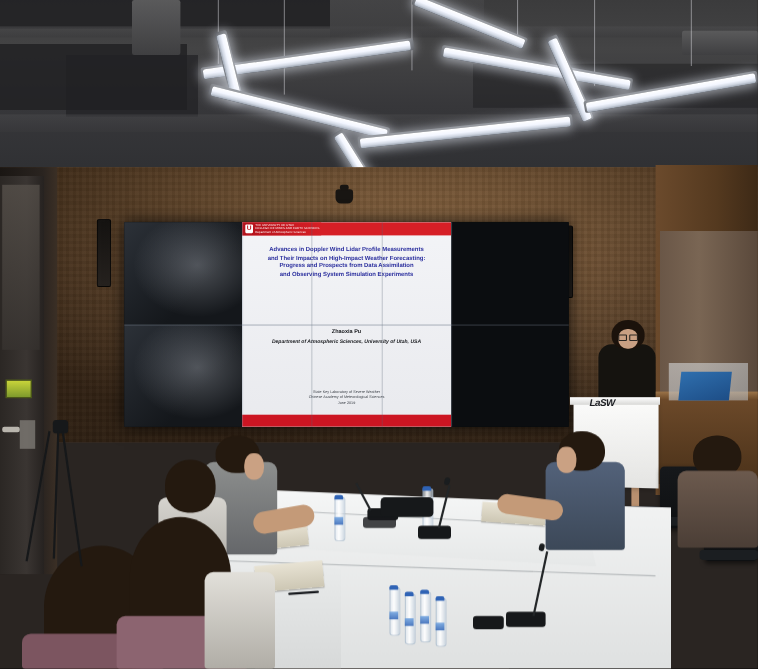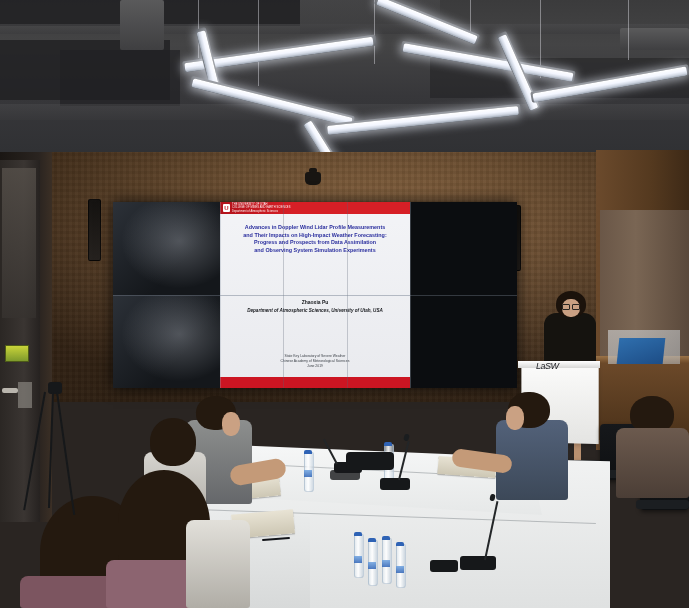--- a/index.html
+++ b/index.html
@@ -98,21 +98,21 @@
   .whiteboard{position:absolute;left:608px;top:330px;width:72px;height:34px;
     background:linear-gradient(160deg,#dfe3e6,#b9c0c6);opacity:.55;}
   .lapscreen{position:absolute;left:618px;top:338px;width:46px;height:26px;
     background:linear-gradient(160deg,#2f6fae,#1d4d86);transform:skewX(-6deg);}
 
   .podium{position:absolute;left:520px;top:365px;width:78px;height:78px;
     background:linear-gradient(180deg,#fbfbfa,#e4e4e2);
     box-shadow:-2px 0 6px rgba(0,0,0,.35);transform:perspective(200px) rotateY(-8deg);}
   .podium-top{position:absolute;left:518px;top:361px;width:82px;height:7px;
     background:linear-gradient(180deg,#ffffff,#d8d8d6);}
-  .podium-logo{position:absolute;left:536px;top:361px;font-size:9px;font-weight:normal;
+  .podium-logo{position:absolute;left:536px;top:361px;font-size:9px;font-weight:bold;
     color:#1b1d22;font-style:italic;letter-spacing:-.5px;}
 
   .person{position:absolute;}
   .head{position:absolute;border-radius:48% 48% 45% 45%;background:#24190f;}
   .face{position:absolute;border-radius:45%;background:#caa183;}
   .torso{position:absolute;border-radius:8px 8px 3px 3px;}
 
   
   .pres-hair{left:556px;top:291px;width:30px;height:26px;background:#1b120b;border-radius:50% 50% 42% 42%;}
   .pres-face{left:562px;top:299px;width:18px;height:18px;background:#c9a083;border-radius:46%;}

